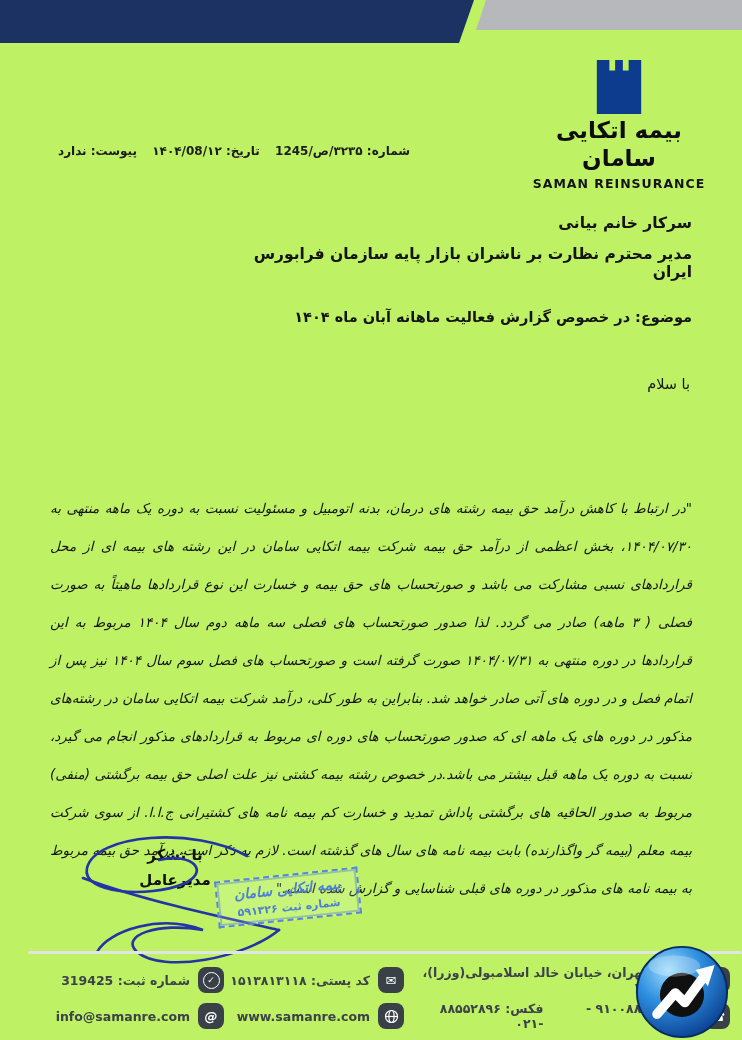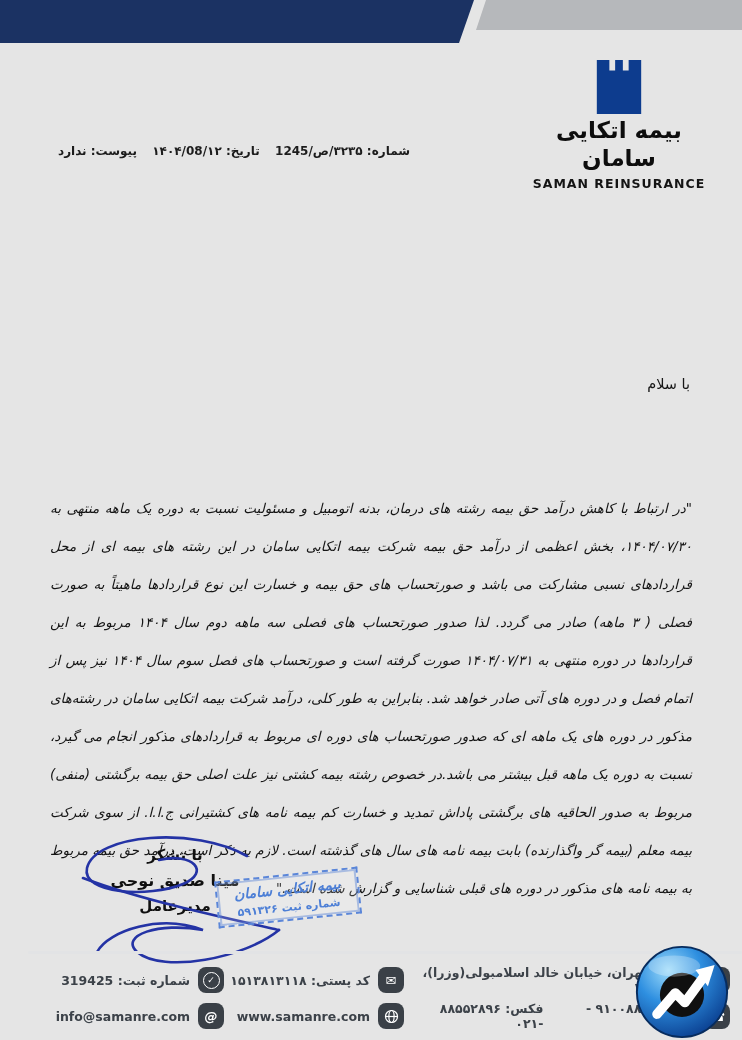--- a/index.html
+++ b/index.html
@@ -1,16 +1,16 @@
 <!DOCTYPE html>
 <html><head>
 <meta charset="utf-8">
 <style>
   html,body{margin:0;padding:0;background:#fff;}
-  .page{position:relative;width:742px;height:1040px;background:#e5e5e5;overflow:hidden;
+  .page{position:relative;width:742px;height:1040px;background:#bef264;overflow:hidden;
         font-family:"DejaVu Sans",sans-serif;color:#141414;}
   svg{display:block;}
 
   
   .band{position:absolute;top:0;left:0;}
 
   
   .logo-block{position:absolute;top:60px;right:28px;width:190px;text-align:center;}
   .castle{margin:0 auto;}
   .logo-fa{font-size:23px;font-weight:700;direction:rtl;color:#0d0d0d;margin-top:3px;line-height:1.2;}
@@ -88,27 +88,31 @@
     <div class="logo-en">SAMAN REINSURANCE</div>
   </div>
 
   <div class="meta-row">
     <span>شماره: ۳۲۳۵/ص/1245</span>
     <span>تاریخ: ۱۴۰۴/08/۱۲</span>
     <span>پیوست: ندارد</span>
   </div>
 
 
+  <div class="recipient">
+    <div class="r1">سرکار خانم بیانی</div>
+    <div class="r2">مدیر محترم نظارت بر ناشران بازار پایه سازمان فرابورس ایران</div>
+    <div class="subject">موضوع: در خصوص گزارش فعالیت ماهانه آبان ماه ۱۴۰۴</div>
+  </div>
 
   <div class="salutation">با سلام</div>
   <div class="para p2">"در ارتباط با کاهش درآمد حق بیمه رشته های درمان، بدنه اتومبیل و مسئولیت نسبت به دوره یک ماهه منتهی به ۱۴۰۴/۰۷/۳۰، بخش اعظمی از درآمد حق بیمه شرکت بیمه اتکایی سامان در این رشته های بیمه ای از محل قراردادهای نسبی مشارکت می باشد و صورتحساب های حق بیمه و خسارت این نوع قراردادها ماهیتاً به صورت فصلی ( ۳ ماهه) صادر می گردد. لذا صدور صورتحساب های فصلی سه ماهه دوم سال ۱۴۰۴ مربوط به این قراردادها در دوره منتهی به ۱۴۰۴/۰۷/۳۱ صورت گرفته است و صورتحساب های فصل سوم سال ۱۴۰۴ نیز پس از اتمام فصل و در دوره های آتی صادر خواهد شد. بنابراین به طور کلی، درآمد شرکت بیمه اتکایی سامان در رشته‌های مذکور در دوره های یک ماهه ای که صدور صورتحساب های دوره ای مربوط به قراردادهای مذکور انجام می گیرد، نسبت به دوره یک ماهه قبل بیشتر می باشد.در خصوص رشته بیمه کشتی نیز علت اصلی حق بیمه برگشتی (منفی) مربوط به صدور الحاقیه های برگشتی پاداش تمدید و خسارت کم بیمه نامه های کشتیرانی ج.ا.ا. از سوی شرکت بیمه معلم (بیمه گر واگذارنده) بابت بیمه نامه های سال های گذشته است. لازم به ذکر است، درآمد حق بیمه مربوط به بیمه نامه های مذکور در دوره های قبلی شناسایی و گزارش شده است."</div>
 
   <div class="sig-block">
     <div class="sig-closing">با تشکر</div>
-    <div class="sig-name">مینا صدیق نوحی</div>
     <div class="sig-title">مدیرعامل</div>
     <svg class="sig-scrawl" width="280" height="140" viewBox="0 0 280 140">
       <g fill="none" stroke="#2433a5" stroke-width="2.6" stroke-linecap="round">
         <path d="M210,24 C158,-6 58,2 50,36 C44,62 112,66 146,52 C174,40 156,20 122,28"></path>
         <path d="M46,46 C104,68 188,86 242,98"></path>
         <path d="M242,98 C208,126 126,142 100,120 C82,103 122,90 166,98 C124,82 72,98 60,120"></path>
       </g>
     </svg>
   </div>
 

